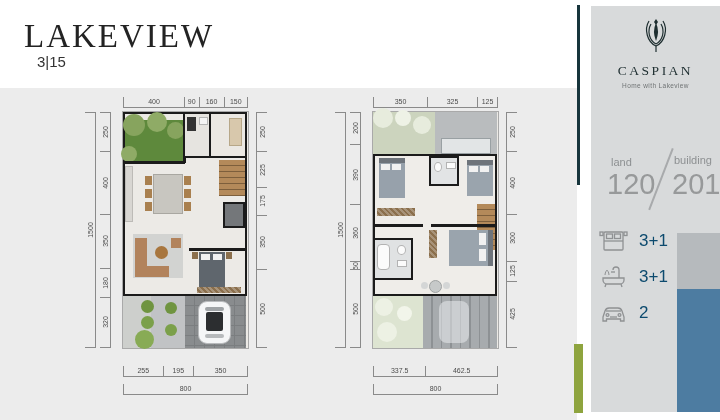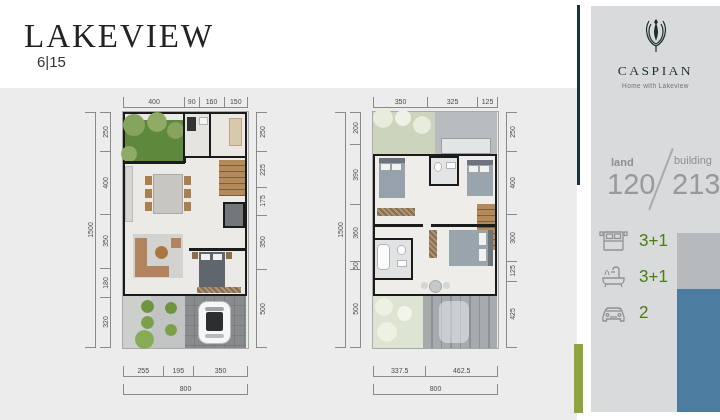--- a/index.html
+++ b/index.html
@@ -50,36 +50,36 @@
              font-size:6.5px; color:#6f7374; letter-spacing:0.4px; }
   .emblem { position:absolute; left:50%; top:10px; transform:translateX(-50%); }
 
   .lb { position:absolute; left:9px; top:140px; width:114px; height:66px; color:#96989a; }
   .lb .lab { position:absolute; font-size:11px; color:#8d9092; }
   .lb .val { position:absolute; font-size:29px; line-height:1; color:#97999a; }
   .lb .slash { position:absolute; left:60px; top:0px; width:1.5px; height:66px; background:#a8aaac;
                transform:rotate(21deg); }
 
   .spec-row { position:absolute; left:8px; display:flex; align-items:center; gap:11px; height:26px; }
-  .spec-val { font-size:17px; color:#4d7c0f; }
+  .spec-val { font-size:17px; color:#0c4a6e; }
 
   
   .steps { background:#b48a5a; background-image:repeating-linear-gradient(to bottom, rgba(0,0,0,0) 0 5px, #7d5f3c 5px 6px); }
   .pave  { background:#898c8e; background-image:repeating-linear-gradient(to right, rgba(0,0,0,0) 0 9px, #7b7e80 9px 10px),
            repeating-linear-gradient(to bottom, rgba(0,0,0,0) 0 9px, #7b7e80 9px 10px); }
   .rafters { background:#a7abae; background-image:repeating-linear-gradient(to right, rgba(0,0,0,0) 0 8px, #8d9194 8px 9.5px); }
   .hatchwood { background:#8b6f4c; background-image:repeating-linear-gradient(45deg, rgba(255,255,255,0.25) 0 2px, rgba(0,0,0,0) 2px 4px); }
 </style>
 </head>
 <body>
 
 <div class="canvas">
 
   <div class="title">LAKEVIEW</div>
-  <div class="lot">6|15</div>
+  <div class="lot">3|15</div>
 
   <div class="plan-bg"></div>
 
   <div class="plan plan-g">
     <div class="abs" style="left:0;top:0;width:124px;height:184px;border:2px solid #1b1b1b;"></div>
 
     <div class="abs" style="left:2px;top:8px;width:58px;height:43px;background:#5e893c;">
       <div class="abs round" style="left:-2px;top:-6px;width:22px;height:22px;background:#87a45e;"></div>
       <div class="abs round" style="left:22px;top:-8px;width:20px;height:20px;background:#8fab66;"></div>
       <div class="abs round" style="left:42px;top:2px;width:17px;height:17px;background:#87a45e;"></div>
@@ -341,25 +341,25 @@
       <path d="M17 28 C24 24 26 15 22 8" fill="none" stroke="#1e2e30" stroke-width="1.2"></path>
       <path d="M17 30 C8 26 5 13 10 5" fill="none" stroke="#1e2e30" stroke-width="1.2"></path>
       <path d="M17 30 C26 26 29 13 24 5" fill="none" stroke="#1e2e30" stroke-width="1.2"></path>
       <path d="M17 3 L19 6 L17 9 L15 6 Z" fill="#1e2e30"></path>
       <line x1="17" y1="30" x2="17" y2="36" stroke="#1e2e30" stroke-width="1.2"></line>
     </svg>
     <div class="brand">CASPIAN</div>
     <div class="tagline">Home with Lakeview</div>
 
     <div class="lb">
-      <span class="lab" style="left:11px;top:10px;font-weight:bold;">land</span>
+      <span class="lab" style="left:11px;top:10px;">land</span>
       <span class="val" style="left:7px;top:24px;text-align:right;">120</span>
       <div class="slash"></div>
       <span class="lab" style="left:74px;top:8px;">building</span>
-      <span class="val" style="left:72px;top:24px;">213</span>
+      <span class="val" style="left:72px;top:24px;">201</span>
     </div>
 
     <div class="spec-row" style="top:222px;">
       <svg width="29" height="25" viewBox="0 0 29 25" fill="none" stroke="#8f9193" stroke-width="1.3">
         <rect x="5" y="3" width="19" height="18" rx="1"></rect>
         <rect x="7.5" y="5" width="6" height="4.5"></rect>
         <rect x="15.5" y="5" width="6" height="4.5"></rect>
         <line x1="5" y1="12" x2="24" y2="12"></line>
         <rect x="1" y="3" width="3" height="3.5"></rect>
         <rect x="25" y="3" width="3" height="3.5"></rect>

